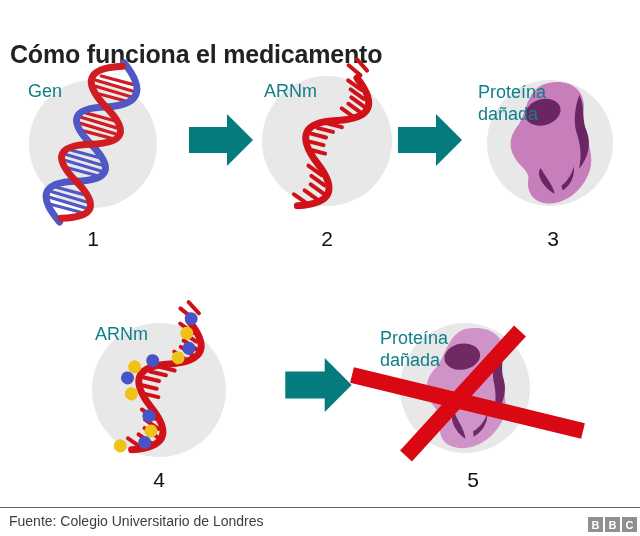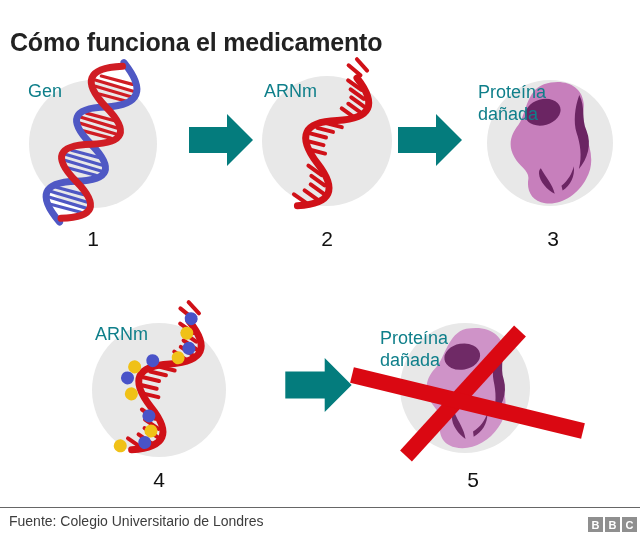--- a/index.html
+++ b/index.html
@@ -1,21 +1,21 @@
 <!DOCTYPE html>
 <html><head>
 <meta charset="utf-8">
 <style>
   html,body{margin:0;padding:0;}
   body{
     width:640px;height:536px;position:relative;background:#ffffff;
     font-family:"Liberation Sans",sans-serif;overflow:hidden;
   }
   .title{
-    position:absolute;left:10px;top:28px;font-size:25px;font-weight:bold;
+    position:absolute;left:10px;top:40px;font-size:25px;font-weight:bold;
     color:#222;letter-spacing:-0.2px;white-space:nowrap;
   }
   .circle{position:absolute;border-radius:50%;background:#e8e8e8;}
   #c1{left:29px;top:80px;width:128px;height:128px;}
   #c2{left:262px;top:76px;width:130px;height:130px;}
   #c3{left:487px;top:80px;width:126px;height:126px;}
   #c4{left:92px;top:323px;width:134px;height:134px;}
   #c5{left:400px;top:323px;width:130px;height:130px;}
   .step-label{
     position:absolute;color:#0f7f8a;font-size:18px;line-height:22px;z-index:5;

